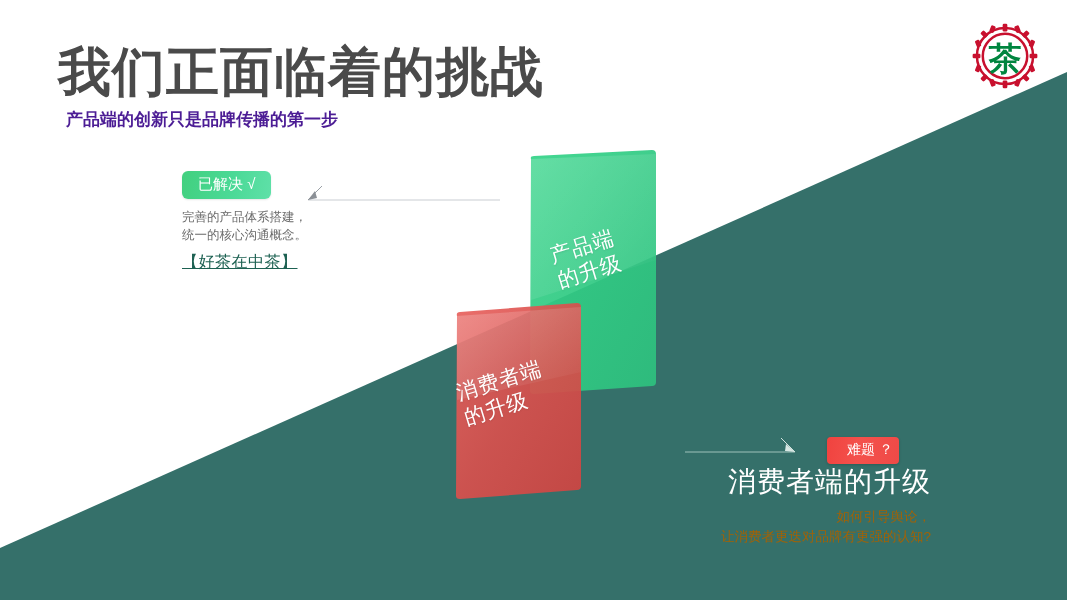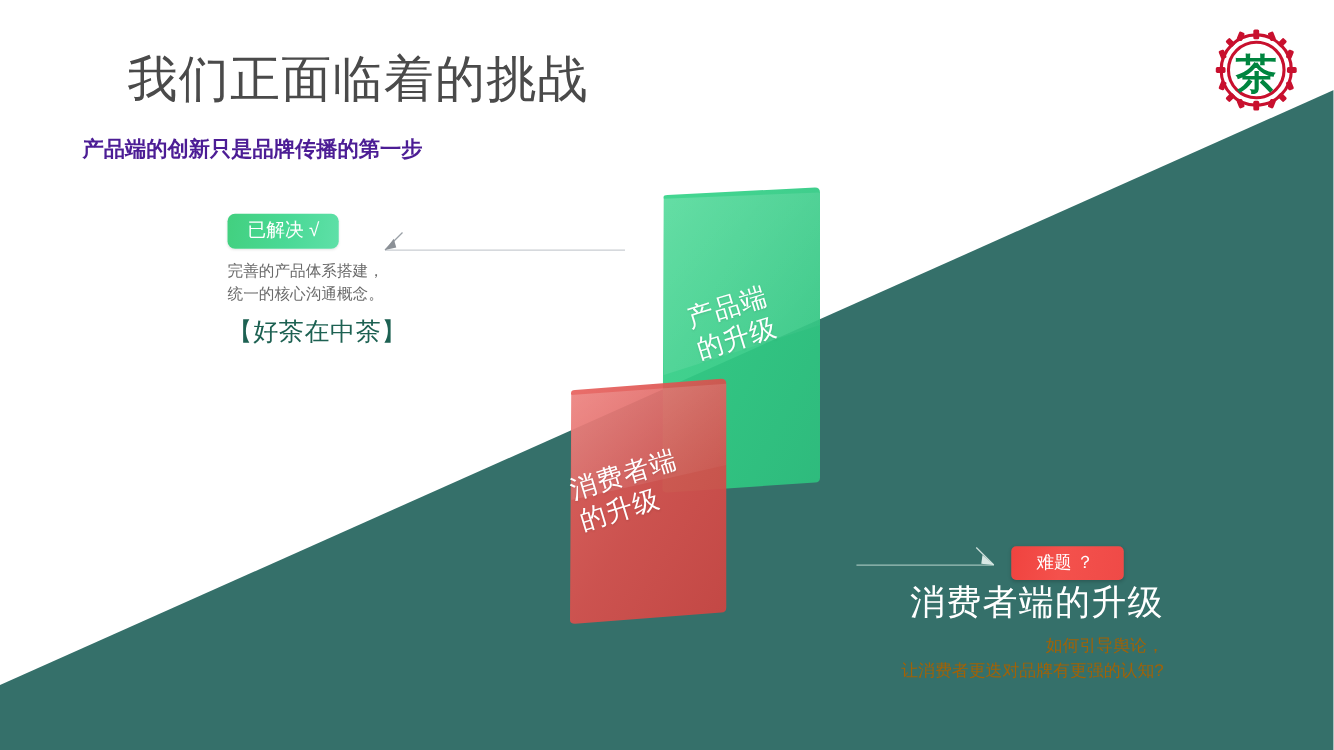--- a/index.html
+++ b/index.html
@@ -16,22 +16,22 @@
     position:absolute;left:0;top:0;width:1067px;height:600px;
     pointer-events:none;
   }
 
   
   .logo{position:absolute;left:963px;top:17px;width:84px;height:78px;}
 
   
   .title{
     position:absolute;left:58px;top:42px;
-    font-size:40px;line-height:1.12;color:#4a4a4a;
-    letter-spacing:1px;white-space:nowrap;font-weight:400;margin-left:44px;
+    font-size:53px;line-height:1.12;color:#4a4a4a;
+    letter-spacing:1px;white-space:nowrap;font-weight:700;
   }
   .subtitle{
     position:absolute;left:66px;top:108px;
     font-size:17px;color:#4c1d95;white-space:nowrap;font-weight:700;text-align:center;
   }
 
   
   .conn{position:absolute;pointer-events:none;}
   .conn-left{left:300px;top:180px;width:200px;height:26px;}
   .conn-right{left:685px;top:432px;width:120px;height:26px;}
@@ -46,30 +46,31 @@
   }
   .left-head{
     margin-top:10px;font-size:28px;line-height:1.1;color:#2f6b93;
     white-space:nowrap;letter-spacing:1px;
   }
   .left-body{
     margin-top:9px;font-size:12.5px;line-height:1.45;color:#6a6a6a;
     white-space:nowrap;
   }
   .left-tag{
-    margin-top:8px;font-size:20px;color:#1d6152;white-space:nowrap;
+    margin-top:8px;font-size:16px;color:#1d6152;white-space:nowrap;
     letter-spacing:.5px;
+    text-decoration:underline;
   }
 
   
   .right-block{
     position:absolute;left:535px;top:437px;width:420px;text-align:right;
   }
   .badge-red{
-    display:inline-block;padding:4px 24px 5px 20px;border-radius:4px;
+    display:inline-block;padding:4px 6px 5px 20px;border-radius:4px;
     font-size:14px;color:#ffffff;white-space:nowrap;
     background:linear-gradient(100deg,#f0433f 0%,#f4514c 45%,#ef4a47 100%);
     box-shadow:0 1px 3px rgba(0,0,0,.18);
     margin-right:56px;
   }
   .right-head{
     margin-top:3px;font-size:28px;line-height:1.1;color:#ffffff;
     white-space:nowrap;letter-spacing:1px;margin-right:24px;
   }
   .right-body{

